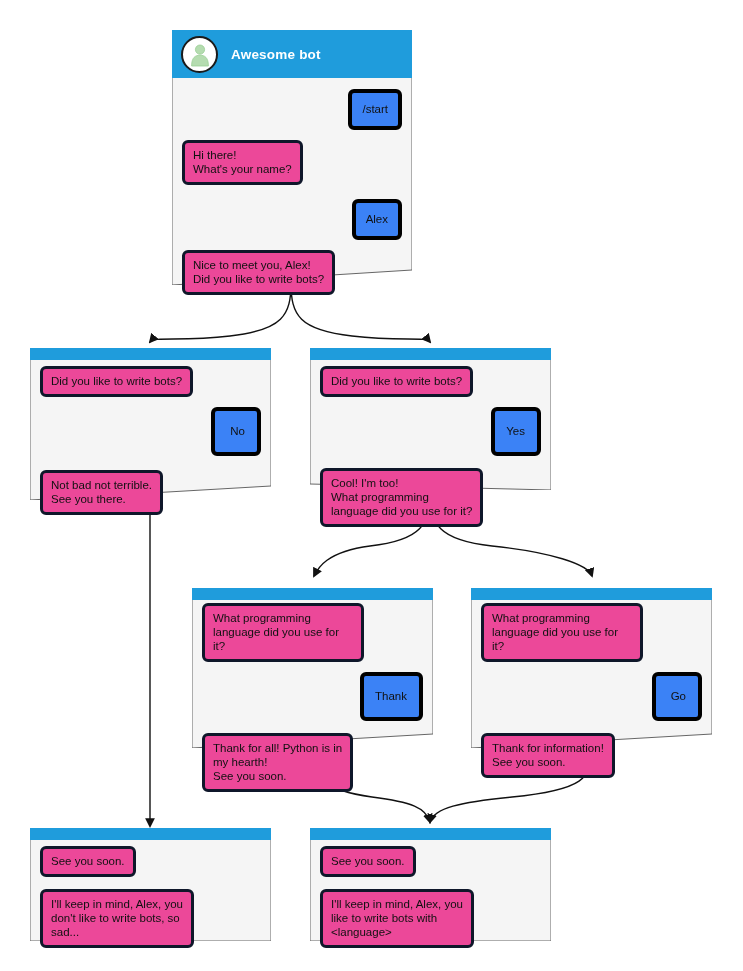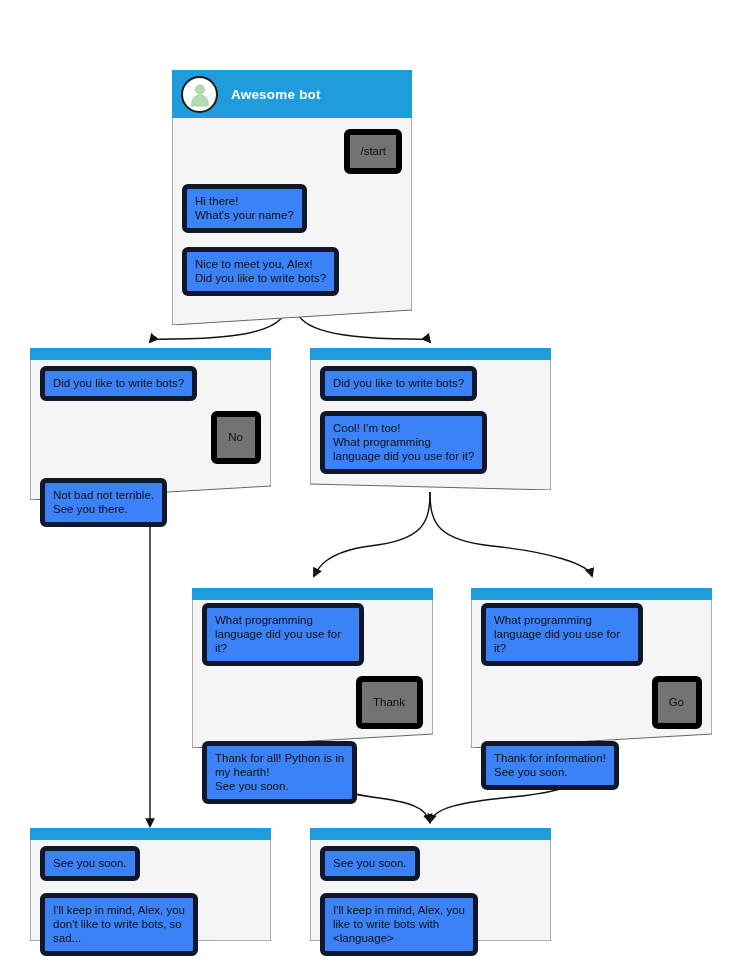--- a/index.html
+++ b/index.html
@@ -92,26 +92,26 @@
     font-size: 11.5px;
     line-height: 14px;
     color: #111111;
     border-radius: 6px;
     padding: 5px 8px 6px 8px;
     box-sizing: border-box;
     white-space: pre-line;
     max-width: 170px;
   }
   .bubble.bot {
+    background: #ec4899;
+    border: 3px solid #0f172a;
+  }
+  .bubble.user {
     background: #3b82f6;
-    border: 5px solid #0f172a;
-  }
-  .bubble.user {
-    background: #737373;
-    border: 6px solid #000000;
+    border: 4px solid #000000;
     min-width: 50px;
     text-align: right;
     padding: 9px 10px 10px 10px;
   }
   .bubble.user.tall { padding: 13px 12px 14px 11px; }
 </style>
 </head>
 <body>
 
 <div id="canvas">
@@ -128,21 +128,21 @@
 
     <path d="M 150,496 L 150,826" fill="none" stroke="#111111" stroke-width="1.4" marker-end="url(#arrow)"></path>
 
     <path d="M 430,492 C 430,524 422,540 370,546 C 326,552 318,568 314,576" fill="none" stroke="#111111" stroke-width="1.4" marker-end="url(#arrow)"></path>
     <path d="M 430,492 C 430,524 438,540 492,546 C 550,552 588,564 592,576" fill="none" stroke="#111111" stroke-width="1.4" marker-end="url(#arrow)"></path>
 
     <path d="M 314,748 C 314,778 322,790 372,797 C 412,802 426,808 430,822" fill="none" stroke="#111111" stroke-width="1.4" marker-end="url(#arrow)"></path>
     <path d="M 592,748 C 592,778 584,790 512,797 C 460,802 434,808 430,822" fill="none" stroke="#111111" stroke-width="1.4" marker-end="url(#arrow)"></path>
   </svg>
 
-  <div class="card" style="left:172px; top:30px; width:240px; height:255px;margin-top:40px;">
+  <div class="card" style="left:172px; top:30px; width:240px; height:255px;">
     <svg class="card-shape" viewBox="0 0 240 255" preserveAspectRatio="none">
       <path d="M 0,0 L 240,0 L 240,240 L 0,255 Z" fill="#F5F5F5" stroke="#666666" stroke-width="1"></path>
       <path d="M 0,0 L 240,0 L 240,48 L 0,48 Z" fill="#1F9CDC" stroke="none"></path>
     </svg>
     <div class="card-inner">
       <div class="card-header titled">
         <span class="avatar">
           <svg width="26" height="26" viewBox="0 0 26 26" aria-hidden="true">
             <circle cx="13" cy="8.6" r="4.6" fill="#B5DCB0" stroke="#9ACF95" stroke-width="0.8"></circle>
             <path d="M 4.6,25 C 4.6,16.5 8.3,14.2 13,14.2 C 17.7,14.2 21.4,16.5 21.4,25 Z" fill="#B5DCB0" stroke="#9ACF95" stroke-width="0.8"></path>
@@ -151,20 +151,23 @@
         <span class="bot-title">Awesome bot</span>
       </div>
       <div class="card-body" style="padding-top:11px;">
         <div class="msg-row right">
           <div class="bubble user">/start</div>
         </div>
         <div class="msg-row left" style="margin-bottom:14px;">
           <div class="bubble bot">Hi there!
 What's your name?</div>
         </div>
+        <div class="msg-row right">
+          <div class="bubble user">Alex</div>
+        </div>
         <div class="msg-row left">
           <div class="bubble bot">Nice to meet you, Alex!
 Did you like to write bots?</div>
         </div>
       </div>
     </div>
   </div>
 
   <div class="card" style="left:30px; top:348px; width:241px; height:152px;">
     <svg class="card-shape" viewBox="0 0 241 152" preserveAspectRatio="none">
@@ -192,20 +195,23 @@
     <svg class="card-shape" viewBox="0 0 241 142" preserveAspectRatio="none">
       <path d="M 0,0 L 241,0 L 241,142 L 0,136 Z" fill="#F5F5F5" stroke="#666666" stroke-width="1"></path>
       <path d="M 0,0 L 241,0 L 241,12 L 0,12 Z" fill="#1F9CDC" stroke="none"></path>
     </svg>
     <div class="card-inner">
       <div class="card-header thin"></div>
       <div class="card-body" style="padding-top:6px;">
         <div class="msg-row left">
           <div class="bubble bot" style="max-width:162px;">Did you like to write bots?</div>
         </div>
+        <div class="msg-row right" style="margin-bottom:12px;">
+          <div class="bubble user tall">Yes</div>
+        </div>
         <div class="msg-row left">
           <div class="bubble bot">Cool! I'm too!
 What programming
 language did you use for it?</div>
         </div>
       </div>
     </div>
   </div>
 
   <div class="card" style="left:192px; top:588px; width:241px; height:160px;">

